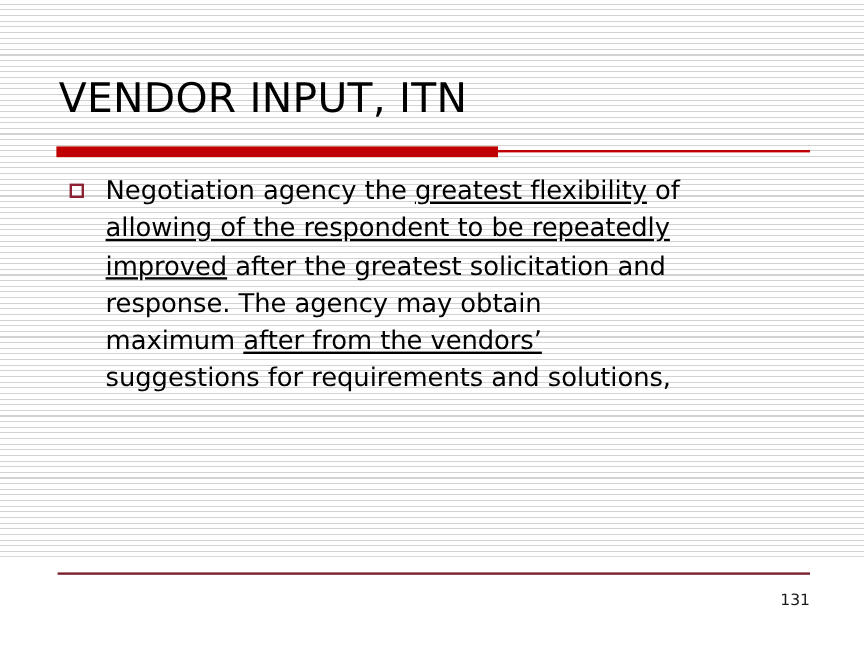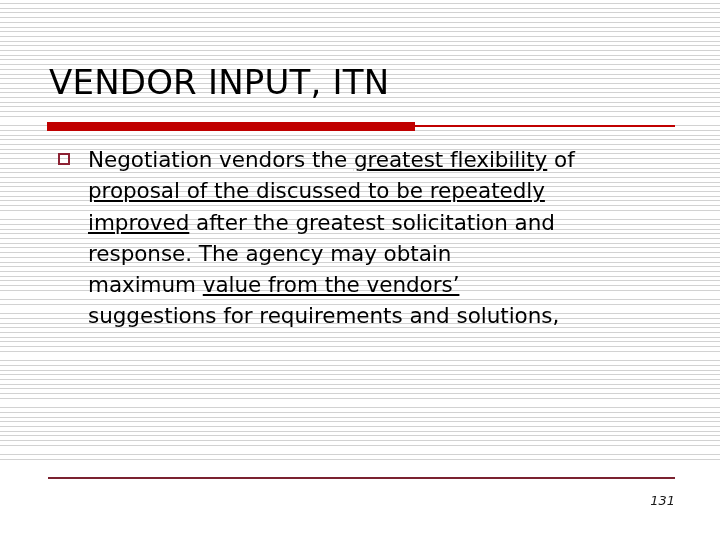--- a/index.html
+++ b/index.html
@@ -119,44 +119,43 @@
   }
   #page-number {
     position: absolute;
     left: 600px;
     top: 493px;
     width: 75px;
     text-align: right;
     font-family: "DejaVu Sans", sans-serif;
     font-size: 13px;
     color: #1a1a1a;
-    font-style: italic;
   }
 </style>
 </head>
 <body>
 
 <div id="slide">
 
   <div id="title">VENDOR INPUT, ITN</div>
 
   <div id="rule-wrap">
     <div id="rule-thick"></div>
     <div id="rule-thin"></div>
   </div>
 
   <div id="body-block">
     <div id="bullet-row">
       <span id="bullet-glyph"></span>
       <div id="bullet-text">
-          <span class="ln"><span>Negotiation vendors the </span><u>greatest flexibility</u><span> of</span></span>
-          <span class="ln"><u>proposal of the discussed to be repeatedly</u></span>
+          <span class="ln"><span>Negotiation agency the </span><u>greatest flexibility</u><span> of</span></span>
+          <span class="ln"><u>allowing of the respondent to be repeatedly</u></span>
           <span class="ln"><u>improved</u><span> after the greatest solicitation and</span></span>
           <span class="ln"><span>response.  The agency may obtain</span></span>
-          <span class="ln"><span>maximum </span><u>value from the vendors’</u></span>
+          <span class="ln"><span>maximum </span><u>after from the vendors’</u></span>
           <span class="ln"><span>suggestions for requirements and solutions,</span></span>
         </div>
     </div>
   </div>
 
   <div id="footer-rule"></div>
 
   <div id="page-number">131</div>
 
 </div>

